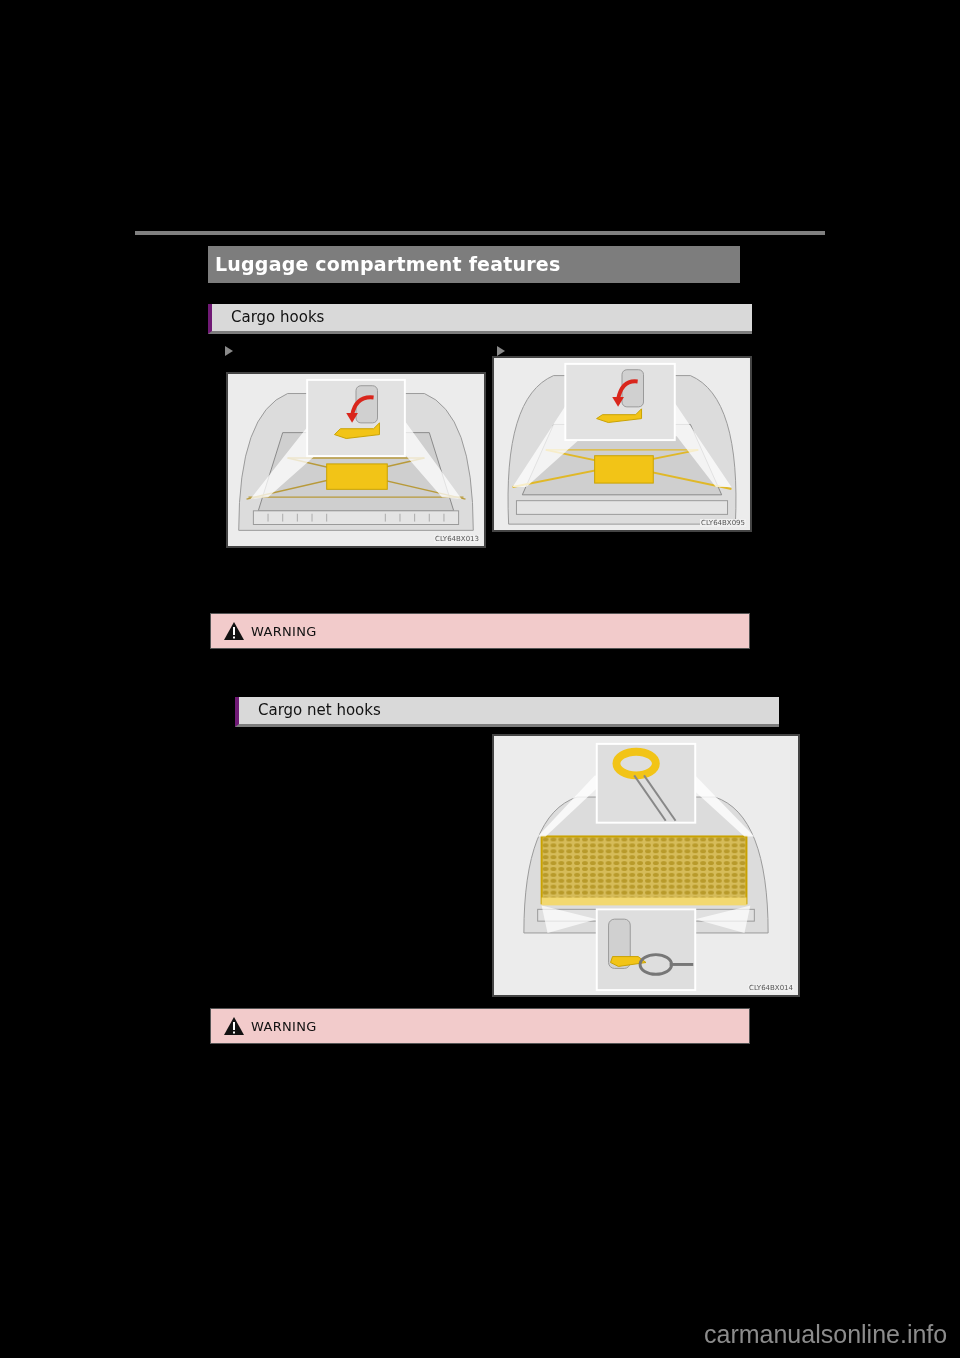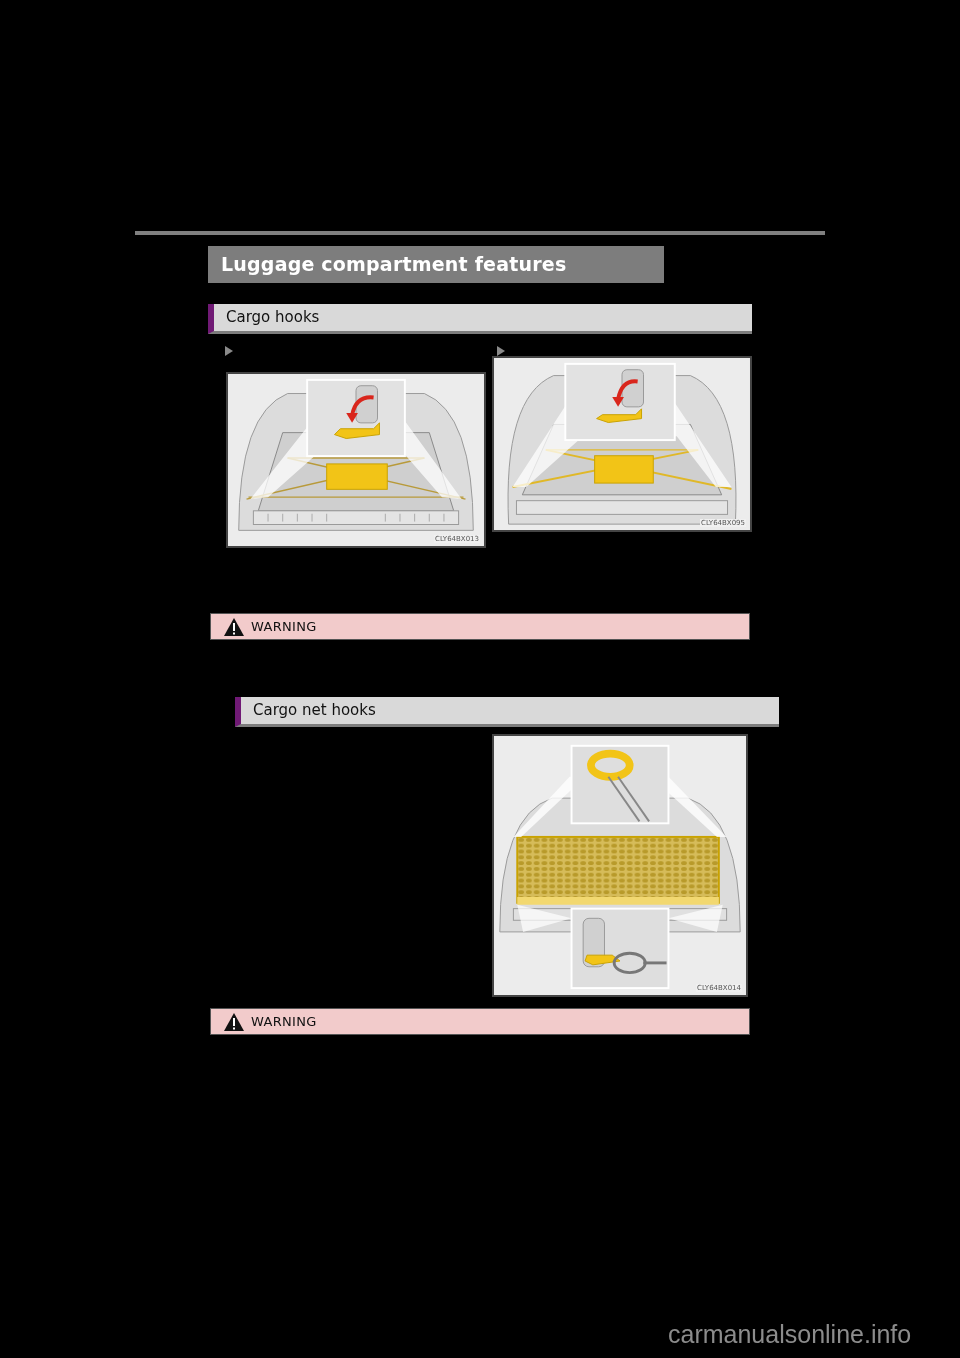--- a/index.html
+++ b/index.html
@@ -2,72 +2,72 @@
 <html><head>
   <meta charset="utf-8">
   <style>
     * { box-sizing: border-box; margin: 0; padding: 0; }
     html, body { width: 960px; height: 1358px; background: #000; overflow: hidden; }
     body { position: relative; font-family: "DejaVu Sans", sans-serif; }
 
     .top-rule { position: absolute; left: 135px; top: 231px; width: 690px; height: 4px; background: #808080; }
 
     .section-title {
-      position: absolute; left: 208px; top: 246px; width: 456px; height: 37px;
+      position: absolute; left: 208px; top: 246px; width: 532px; height: 37px;
       background: #7d7d7d; color: #fff;
       font-family: "DejaVu Sans", sans-serif; font-weight: bold; font-size: 19px;
-      line-height: 37px; padding-left: 13px; letter-spacing: 0.2px;
+      line-height: 37px; padding-left: 7px; letter-spacing: 0.2px;
     }
 
     .sub-heading {
       position: absolute; left: 208px; width: 544px; height: 30px;
-      background: #d9d9d9; border-left: 6px solid #701a75;
+      background: #d9d9d9; border-left: 4px solid #701a75;
       border-bottom: 3px solid #7d7d7d;
       color: #111; font-family: "DejaVu Sans", sans-serif; font-size: 15px;
-      line-height: 27px; padding-left: 12px;
+      line-height: 27px; padding-left: 19px;
     }
     .sub-cargo { top: 304px; }
     .sub-net { top: 697px; margin-left: 27px; }
 
     .bullet-arrow {
       position: absolute; width: 0; height: 0;
       border-top: 5px solid transparent; border-bottom: 5px solid transparent;
       border-left: 8px solid #8a8a8a; top: 346px;
     }
     .arrow-a { left: 225px; }
     .arrow-b { left: 497px; }
 
     .figure {
       position: absolute; background: #ececec; border: 2px solid #444;
       overflow: hidden;
     }
     .fig-1 { left: 226px; top: 372px; width: 260px; height: 176px; }
     .fig-2 { left: 492px; top: 356px; width: 260px; height: 176px; }
-    .fig-3 { left: 492px; top: 734px; width: 256px; height: 263px; }
+    .fig-3 { left: 492px; top: 734px; width: 308px; height: 263px; }
     .figure svg { position: absolute; left: 0; top: 0; width: 100%; height: 100%; }
     .fig-code {
       position: absolute; right: 4px; bottom: 3px;
       font-family: "DejaVu Sans", sans-serif; font-size: 7px; color: #555;
       background: #f0f0f0; padding: 0 1px;
     }
 
     .warning-box {
-      position: absolute; left: 210px; width: 540px; height: 27px;
+      position: absolute; left: 210px; width: 540px; height: 36px;
       background: #f2cbcb; border: 1px solid #555;
       display: flex; align-items: center; padding-left: 12px;
     }
     .warn-1 { top: 613px; }
     .warn-2 { top: 1008px; }
     .warning-box .warn-icon { width: 22px; height: 20px; margin-right: 6px; }
     .warning-box .warn-label {
       font-family: "DejaVu Sans", sans-serif; font-size: 13px; color: #111; letter-spacing: 0.3px;
     }
 
     .watermark {
-      position: absolute; left: 668px; top: 1320px;
+      position: absolute; left: 704px; top: 1320px;
       font-family: "Liberation Sans", sans-serif; font-size: 25px; color: #8c8c8c; text-align: center;
     }
   </style>
 </head>
 <body>
 
 <div class="top-rule"></div>
 
 <div class="section-title">Luggage compartment features</div>
 

